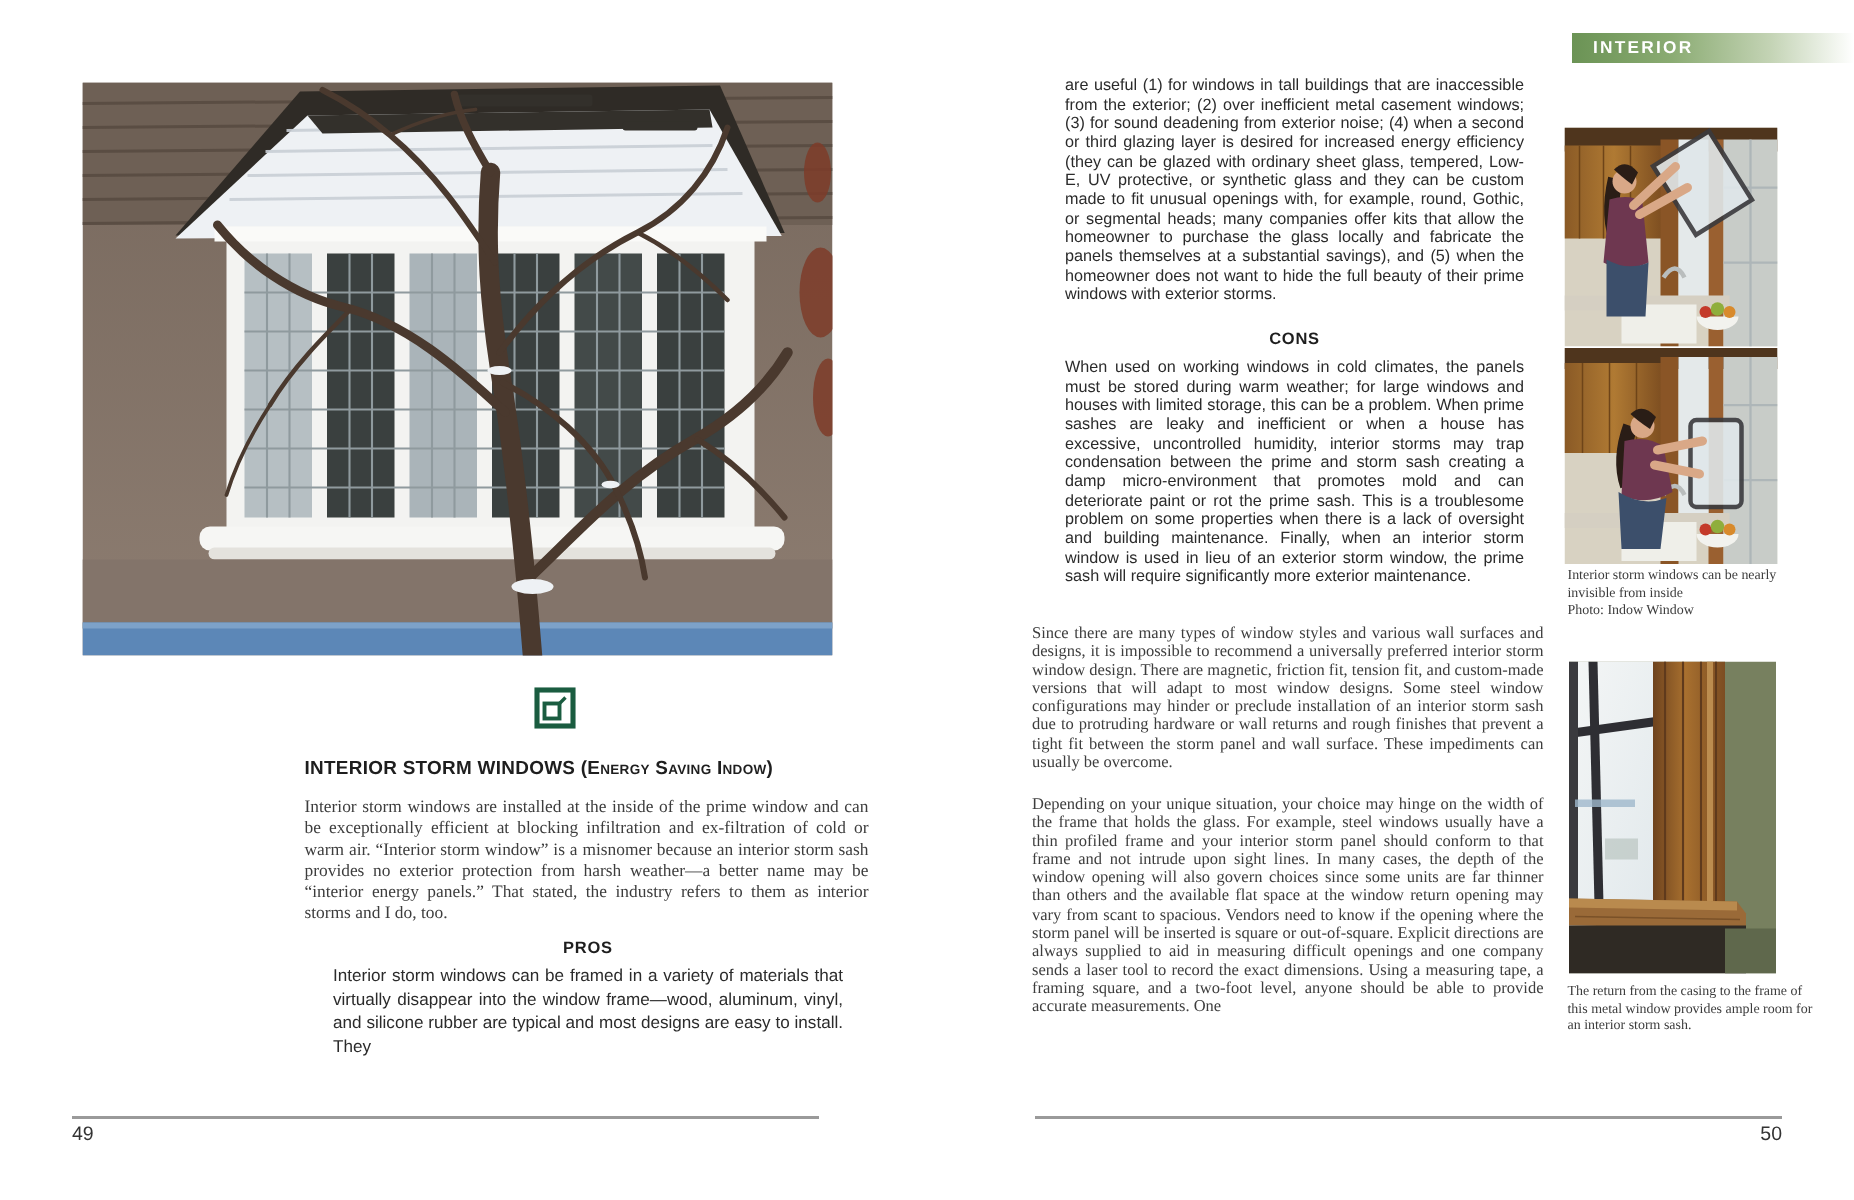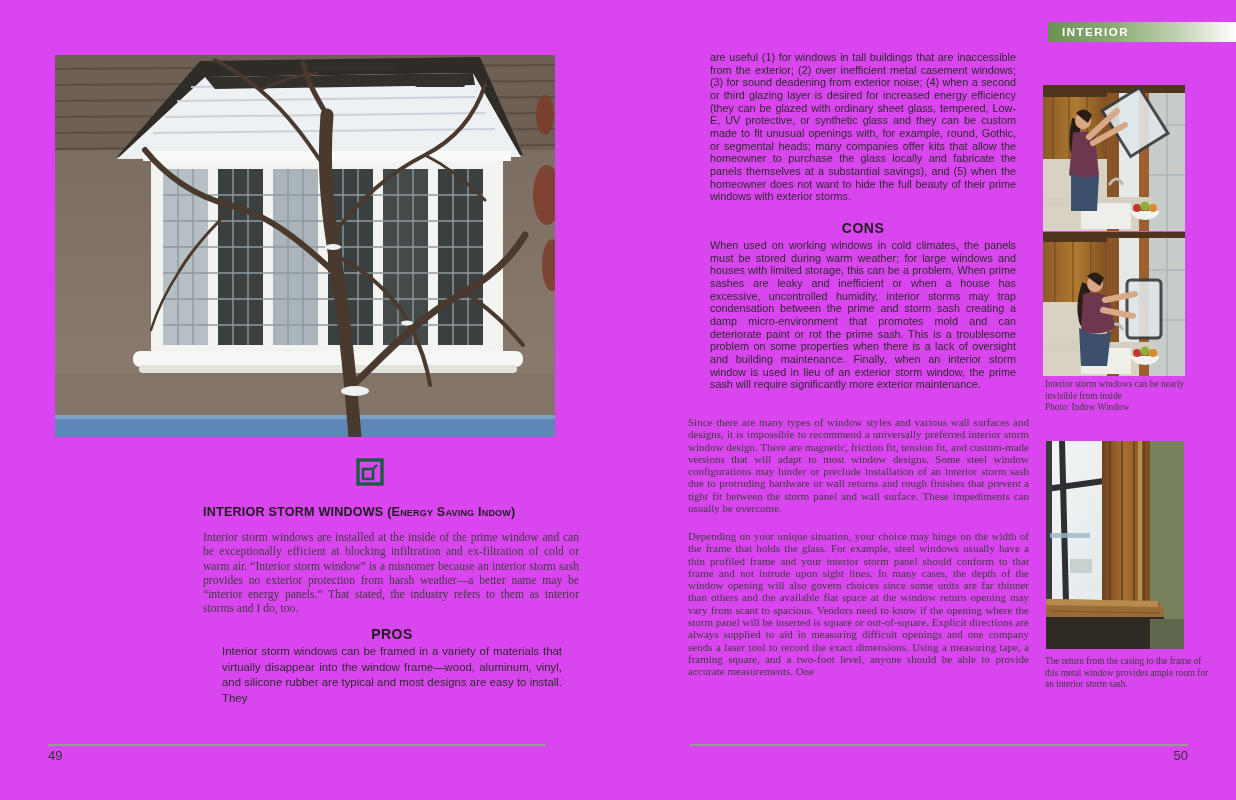--- a/index.html
+++ b/index.html
@@ -1,17 +1,17 @@
 <!DOCTYPE html>
 <html><head>
 <meta charset="utf-8">
 <style>
   html,body{margin:0;padding:0;background:#e9e9e9;}
   .spread{
-    position:relative;width:1236px;height:800px;background:#d946ef;
+    position:relative;width:1236px;height:800px;background:#ffffff;
     font-family:"Liberation Sans",sans-serif;color:#231f20;overflow:hidden;
     margin:0 auto;
   }
   .abs{position:absolute;}
   
   .tagbar{
     left:1048px;top:22px;width:188px;height:20px;
     background:linear-gradient(to right,#6b9355 0%,#8aab72 35%,#c3d3b4 70%,#ffffff 100%);
     color:#ffffff;font-weight:bold;font-size:11.5px;letter-spacing:1.5px;
     line-height:20px;padding-left:14px;box-sizing:border-box;
@@ -27,21 +27,21 @@
   
   .heading{
     font-weight:bold;font-size:12.6px;letter-spacing:0.2px;color:#1e1e1e;
     white-space:nowrap;
   }
   .heading .paren{font-variant:small-caps;font-size:12.6px;}
   .serifbody{
     font-family:"Liberation Serif",serif;color:#3d3d3d;text-align:justify;
   }
   .sansbody{color:#2b2b2b;text-align:justify;}
-  .subhead{font-weight:bold;font-size:14px;text-align:center;color:#1e1e1e;letter-spacing:0.5px;}
+  .subhead{font-weight:bold;font-size:11px;text-align:center;color:#1e1e1e;letter-spacing:0.5px;}
   .pagenum{font-size:13px;color:#333;}
   .rule{height:2px;background:#9a9a9a;}
 </style>
 </head>
 <body>
 
 <div class="spread">
 
   <div class="abs tagbar">
     <span>INTERIOR</span>

